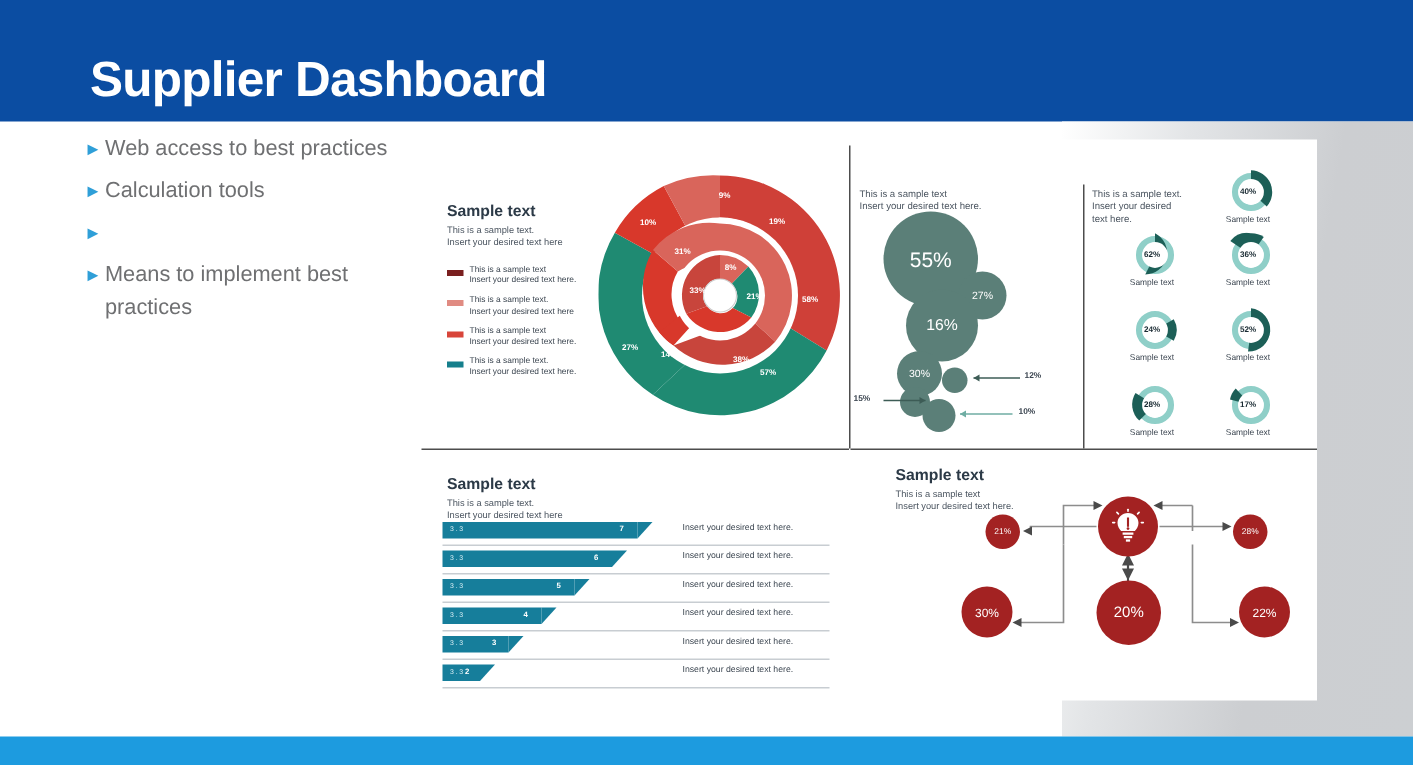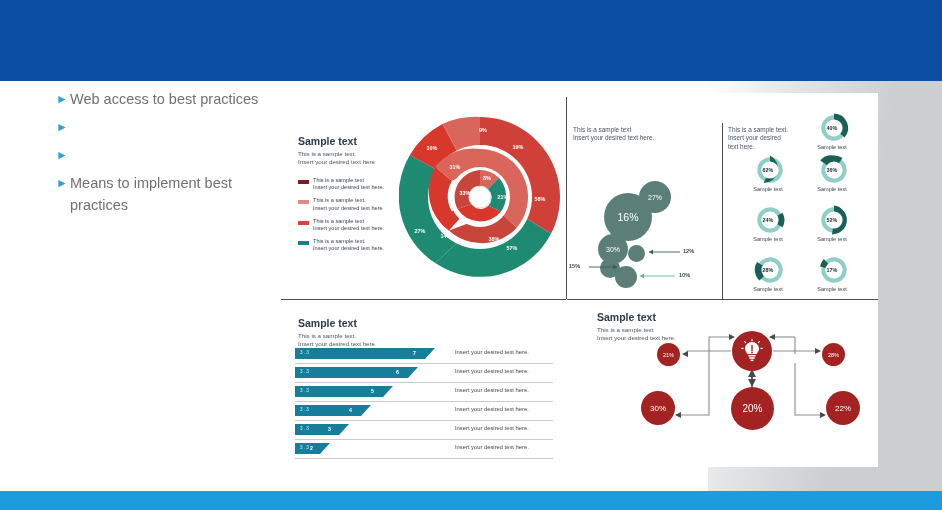--- a/index.html
+++ b/index.html
@@ -109,30 +109,32 @@
   .diag { position: absolute; left: 0; top: 8px; width: 311px; height: 158px; }
   .dcirc { position: absolute; border-radius: 50%; background: #a32222;
            color: #ffffff; display: flex; align-items: center; justify-content: center; }
 </style>
 </head>
 <body>
 
 <div id="slide">
 
   <div class="header-band"></div>
+  <div class="header-title">Supplier Dashboard</div>
 
   <div class="grey-panel"></div>
 
   <div class="bullets">
     <div class="bullet-row">
       <span class="bullet-mark">►</span>
       <span class="bullet-text">Web access to best practices</span>
     </div>
     <div class="bullet-row">
       <span class="bullet-mark">►</span>
+      <span class="bullet-text">Calculation tools</span>
     </div>
     <div class="bullet-row">
       <span class="bullet-mark">►</span>
     </div>
     <div class="bullet-row">
       <span class="bullet-mark">►</span>
       <span class="bullet-text">Means to implement best practices</span>
     </div>
   </div>
 
@@ -283,20 +285,21 @@
 
       </div>
     </div>
 
     <div id="q2">
       <div class="head">
         <div class="q-sub" style="font-size: 6.4px; white-space: pre-line;">This is a sample text
 Insert your desired text here.</div>
       </div>
       <div class="bub-wrap">
+        <div class="bub" style="left:22px; top:6px; width:63px; height:63px; font-size:14px;">55%</div>
         <div class="bub" style="left:72px; top:46px; width:32px; height:32px; font-size:7px;">27%</div>
         <div class="bub" style="left:37px; top:58px; width:48px; height:48px; font-size:10.5px;">16%</div>
         <div class="bub" style="left:31px; top:99px; width:30px; height:30px; font-size:7px;">30%</div>
         <div class="bub" style="left:61px; top:110px; width:17px; height:17px; font-size:0;"></div>
         <div class="bub" style="left:33px; top:123px; width:20px; height:20px; font-size:0;"></div>
         <div class="bub" style="left:48px; top:131px; width:22px; height:22px; font-size:0;"></div>
 
         <div class="bub-out" style="left:116px; top:113px;">12%</div>
         <div class="bub-out" style="left:2px; top:128px;">15%</div>
         <div class="bub-out" style="left:112px; top:137px;">10%</div>

